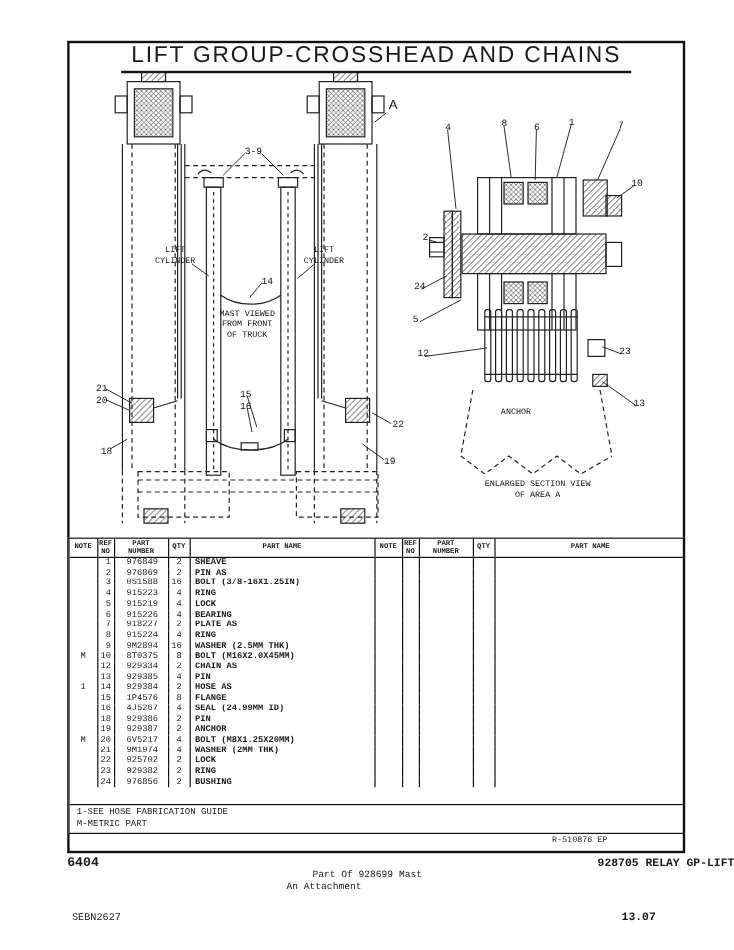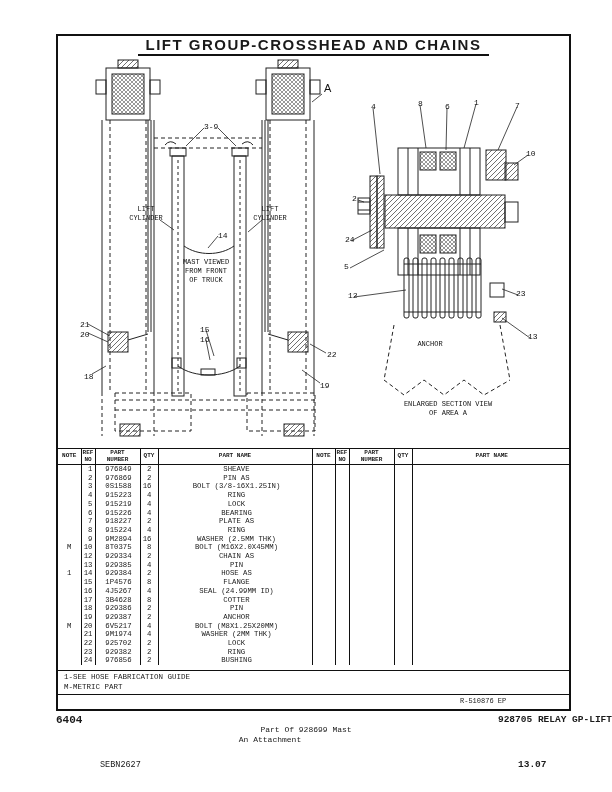--- a/index.html
+++ b/index.html
@@ -9,22 +9,22 @@
     font-family:"Liberation Mono", monospace; color:#1a1a1a;
     overflow:hidden;
   }
   .frame {
     position:absolute; left:56px; top:34px; width:515px; height:677px;
     border:2px solid #111; background:#fff;
   }
   .title-wrap { position:absolute; left:56px; top:36px; width:515px; text-align:center; }
   .title {
     display:inline-block;
-    font-family:"Liberation Sans", sans-serif; font-weight:bold;
-    font-size:15px; letter-spacing:1.5px;
+    font-family:"Liberation Sans", sans-serif; font-weight:normal;
+    font-size:19px; letter-spacing:1.5px;
     border-bottom:2.5px solid #111; padding:0 8px 1px;
     white-space:nowrap;
   }
   svg { position:absolute; }
   .co {
     position:absolute; font-size:8px; line-height:9px;
     font-family:"Liberation Mono", monospace; color:#111;
   }
   .area-marker { font-size:11px; font-family:"Liberation Sans", sans-serif; }
   .dtext {
@@ -41,32 +41,32 @@
   th {
     border-bottom:1.5px solid #111; font-size:6px; font-weight:bold;
     white-space:pre-line; height:15px; vertical-align:middle; text-align:center;
     line-height:6.5px; padding:1px 0;
   }
   td { font-size:7.3px; height:8.7px; line-height:8.7px; padding:0 1px; }
   td.c0, td.c5 { text-align:center; }
   td.c1, td.c6 { text-align:right; padding-right:2px; }
   td.c2, td.c7 { text-align:center; padding-left:3px; }
   td.c3, td.c8 { text-align:right; padding-right:6px; }
-  td.c4, td.c9 { text-align:center; padding-left:4px; }
+  td.c4, td.c9 { text-align:left; padding-left:4px;font-weight:bold; }
   .footnotes {
     position:absolute; left:0; right:0; bottom:0; height:24px;
     border-top:1px solid #111; padding:2px 0 0 6px;
     font-size:7.5px; line-height:9.5px;
   }
   .refcode { position:absolute; left:460px; top:697px; width:108px; text-align:left; font-size:7px; }
   .footer-form { position:absolute; left:56px; top:714px; font-size:11px; font-weight:bold; }
   .footer-title { position:absolute; left:0; top:714px; width:612px; text-align:right; font-size:9.5px; font-weight:bold; }
   .footer-sub1 { position:absolute; left:0; top:725px; width:612px; text-align:center; font-size:8px; }
   .footer-sub2 { position:absolute; left:0; top:735px; width:540px; text-align:center; font-size:8px; }
-  .doc-code { position:absolute; left:60px; top:760px; font-size:8.5px;margin-left:40px; }
+  .doc-code { position:absolute; left:60px; top:760px; font-size:8.5px; }
   .page-num { position:absolute; left:518px; top:759px; font-size:9.5px; font-weight:bold; }
 </style>
 </head>
 <body>
 
 <div class="frame"></div>
 
 <div class="title-wrap">
   <span class="title">LIFT GROUP-CROSSHEAD AND CHAINS</span>
 </div>
@@ -458,32 +458,20 @@
           <td class="c3">4</td>
           <td class="c4">SEAL (24.99MM ID)</td>
           <td class="c5"></td>
           <td class="c6"></td>
           <td class="c7"></td>
           <td class="c8"></td>
           <td class="c9"></td>
         </tr>
         <tr>
           <td class="c0"></td>
-          <td class="c1">17</td>
-          <td class="c2">3B4628</td>
-          <td class="c3">8</td>
-          <td class="c4">COTTER</td>
-          <td class="c5"></td>
-          <td class="c6"></td>
-          <td class="c7"></td>
-          <td class="c8"></td>
-          <td class="c9"></td>
-        </tr>
-        <tr>
-          <td class="c0"></td>
           <td class="c1">18</td>
           <td class="c2">929386</td>
           <td class="c3">2</td>
           <td class="c4">PIN</td>
           <td class="c5"></td>
           <td class="c6"></td>
           <td class="c7"></td>
           <td class="c8"></td>
           <td class="c9"></td>
         </tr>

